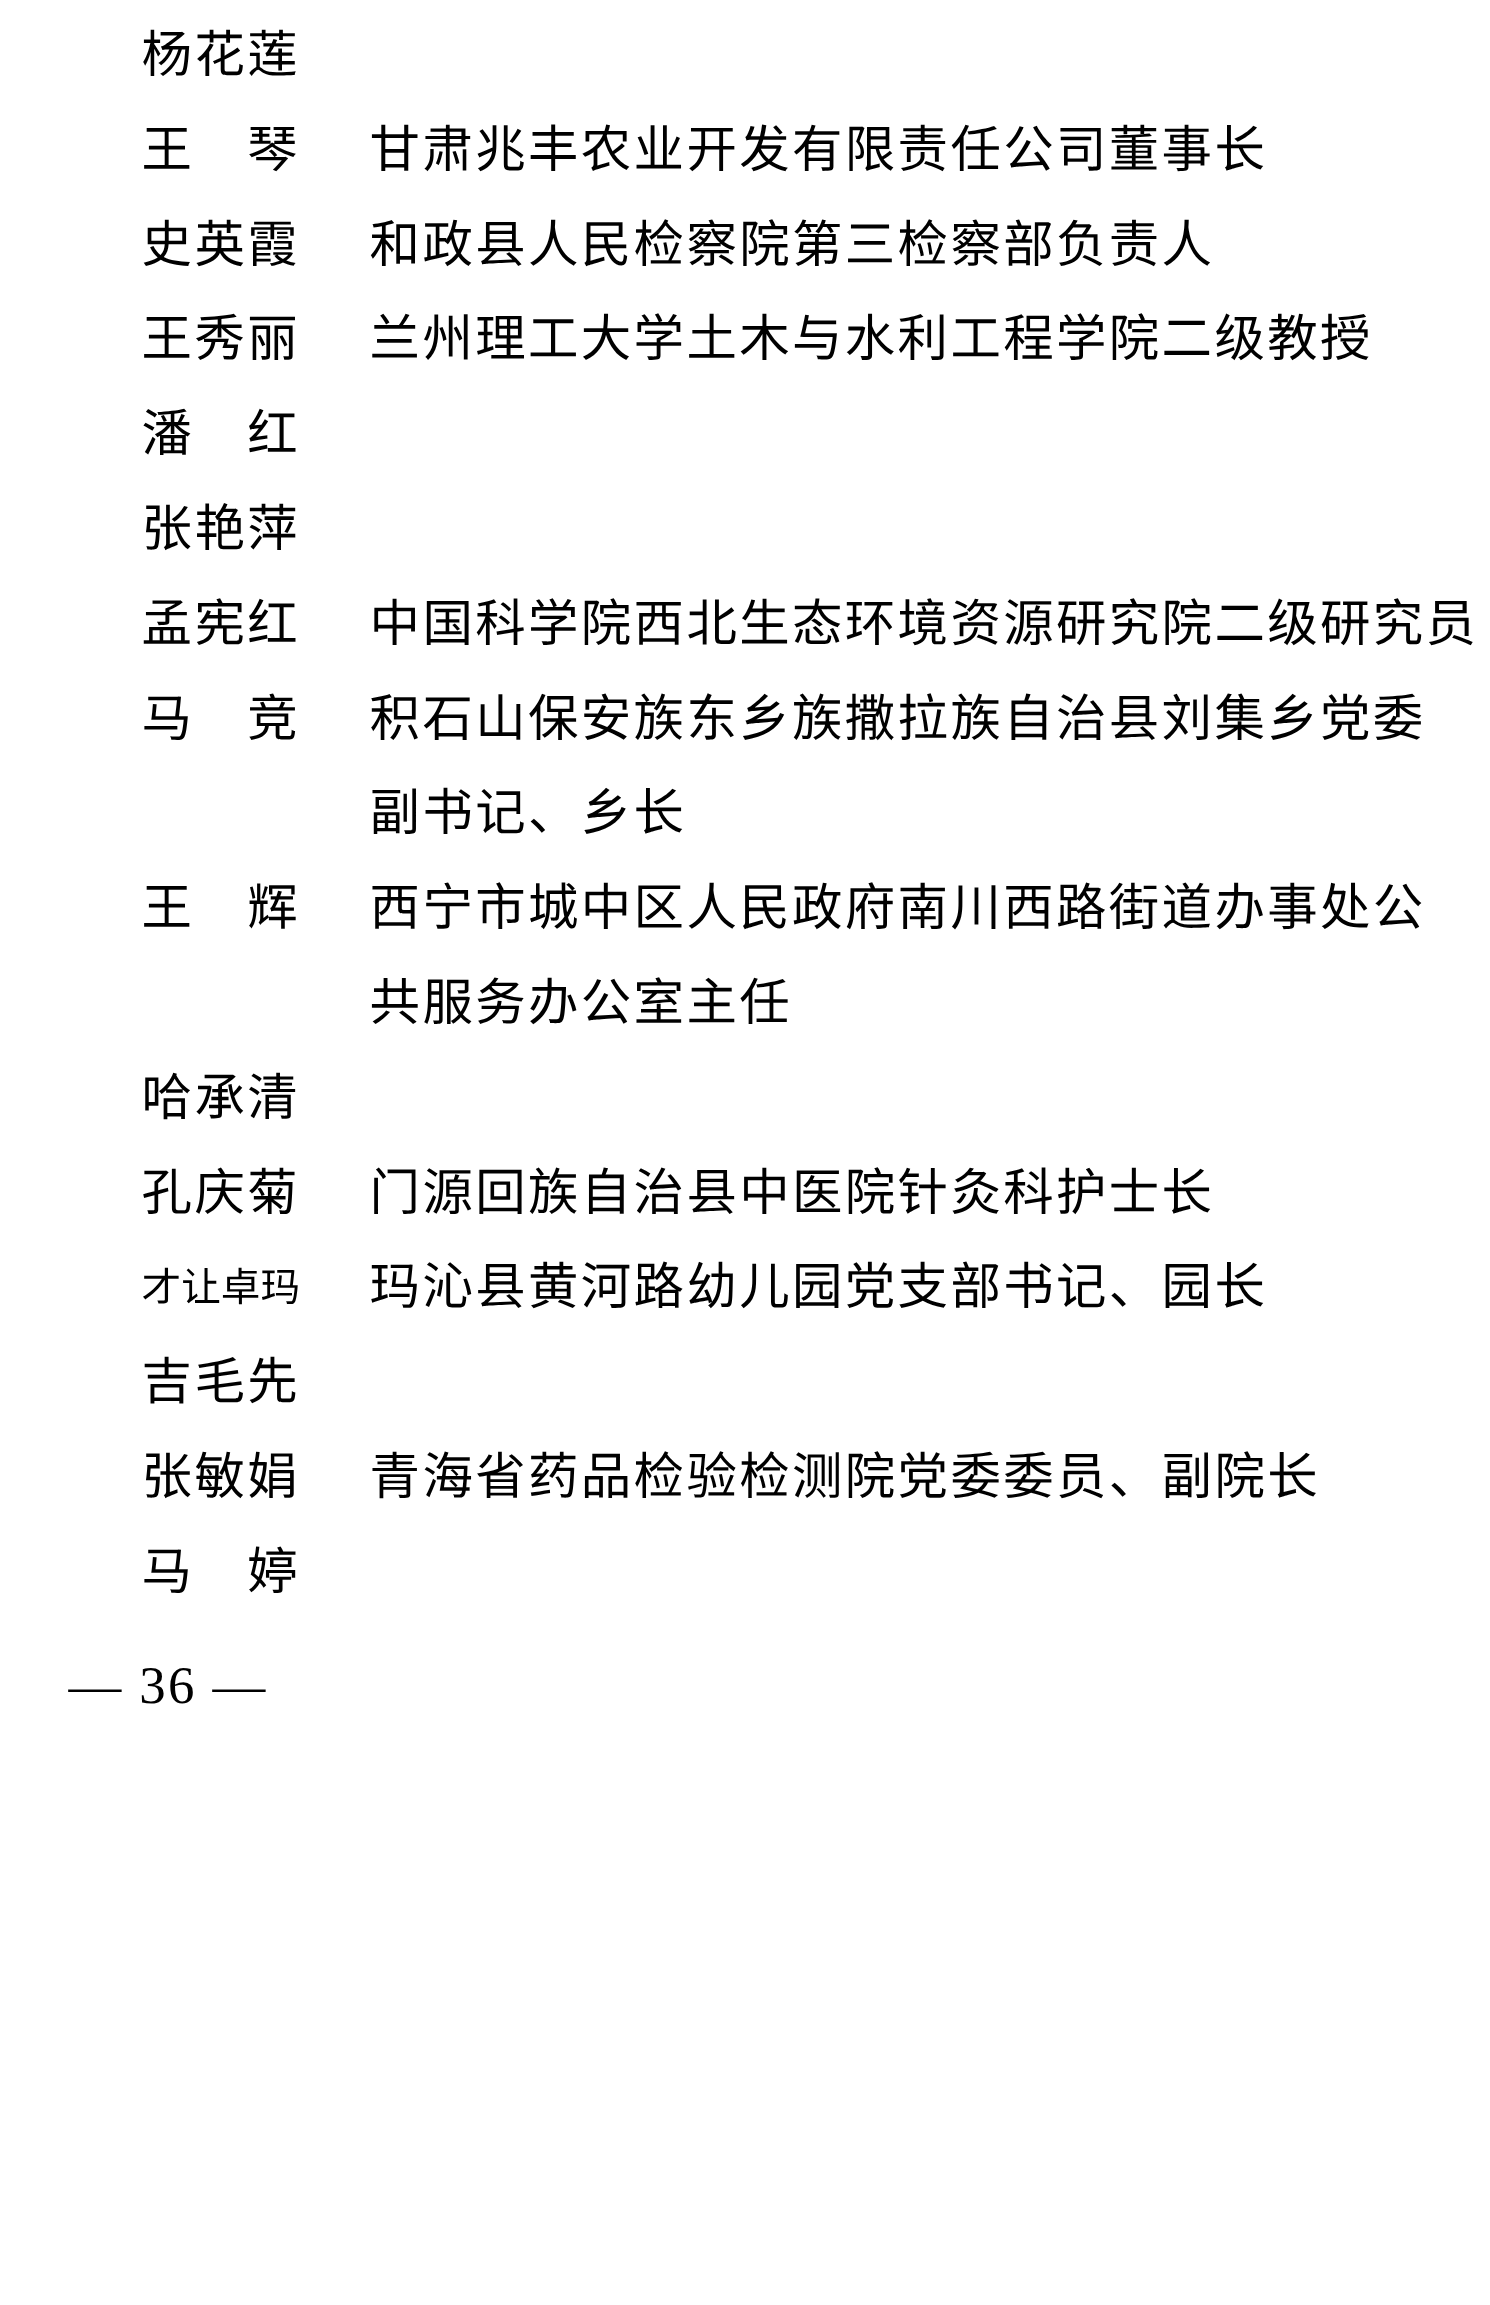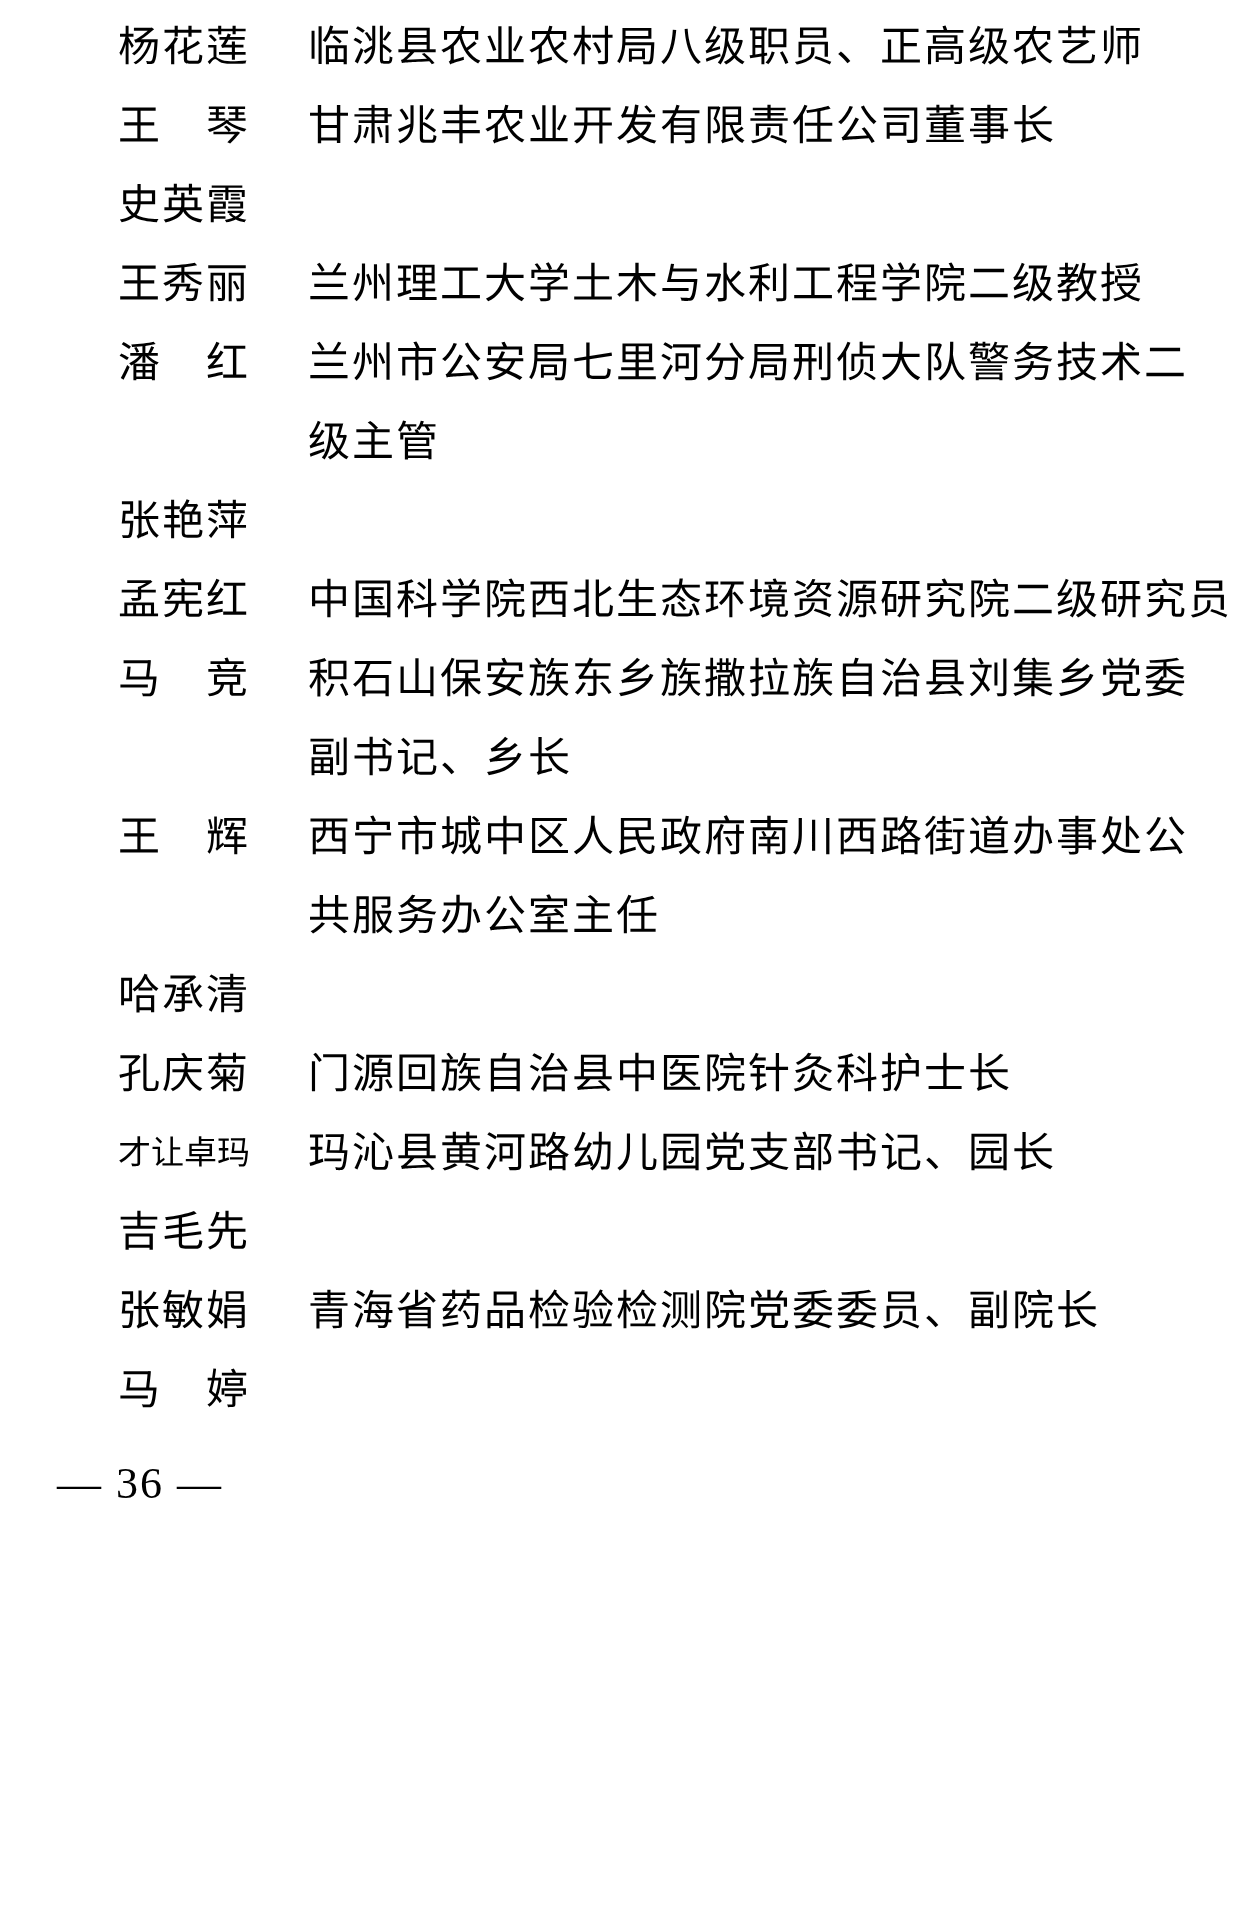--- a/index.html
+++ b/index.html
@@ -75,58 +75,54 @@
 <body>
 
 <div class="page">
   <div id="award-list">
       <div class="entry">
         <div class="name-col">
           <span class="ch">杨</span>
           <span class="ch">花</span>
           <span class="ch">莲</span>
         </div>
-        <div class="desc-col">
-          <div class="desc-line">临洮县农业农村局八级职员、正高级农艺师</div>
-        </div>
       </div>
       <div class="entry">
         <div class="name-col">
           <span class="ch">王</span>
           <span class="ch">琴</span>
         </div>
         <div class="desc-col">
           <div class="desc-line">甘肃兆丰农业开发有限责任公司董事长</div>
         </div>
       </div>
       <div class="entry">
         <div class="name-col">
           <span class="ch">史</span>
           <span class="ch">英</span>
           <span class="ch">霞</span>
         </div>
+        <div class="desc-col">
+          <div class="desc-line">和政县人民检察院第三检察部负责人</div>
+        </div>
       </div>
       <div class="entry">
         <div class="name-col">
           <span class="ch">王</span>
           <span class="ch">秀</span>
           <span class="ch">丽</span>
         </div>
         <div class="desc-col">
           <div class="desc-line">兰州理工大学土木与水利工程学院二级教授</div>
         </div>
       </div>
       <div class="entry">
         <div class="name-col">
           <span class="ch">潘</span>
           <span class="ch">红</span>
-        </div>
-        <div class="desc-col">
-          <div class="desc-line">兰州市公安局七里河分局刑侦大队警务技术二</div>
-          <div class="desc-line">级主管</div>
         </div>
       </div>
       <div class="entry">
         <div class="name-col">
           <span class="ch">张</span>
           <span class="ch">艳</span>
           <span class="ch">萍</span>
         </div>
       </div>
       <div class="entry">

